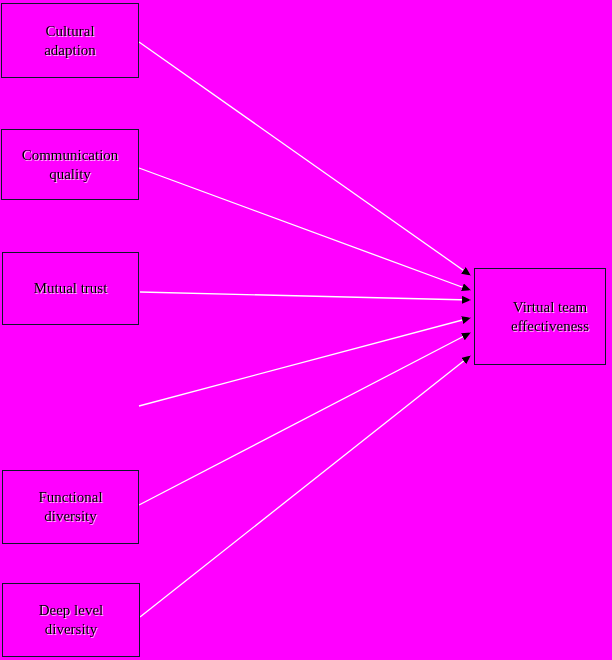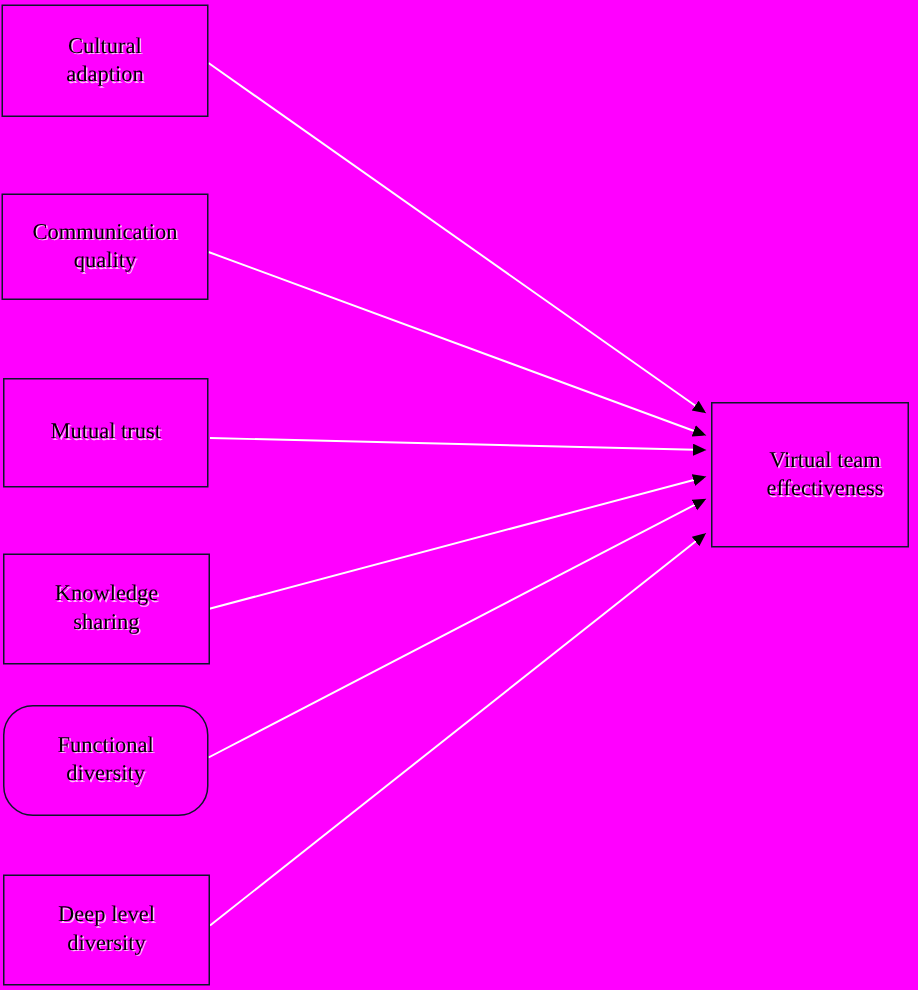--- a/index.html
+++ b/index.html
@@ -36,21 +36,21 @@
     font-size: 15px;
     line-height: 19px;
     color: #000000;
     text-shadow: 1px 1px 0 rgba(255,255,255,0.75);
     z-index: 2;
   }
   .node-cultural        { left: 1px;   top: 3px;   width: 138px; height: 75px; }
   .node-communication   { left: 1px;   top: 129px; width: 138px; height: 71px; align-items: center; }
   .node-trust           { left: 2px;   top: 252px; width: 137px; height: 73px; }
   .node-knowledge       { left: 2px;   top: 369px; width: 138px; height: 74px; }
-  .node-functional      { left: 2px;   top: 470px; width: 137px; height: 74px; border-radius: 20px; }
+  .node-functional      { left: 2px;   top: 470px; width: 137px; height: 74px; }
   .node-deep            { left: 2px;   top: 583px; width: 138px; height: 74px; align-items: center; }
   .node-target          { left: 474px; top: 268px; width: 132px; height: 97px; padding-left: 20px; }
 </style>
 </head>
 <body>
 
 <div class="canvas">
 
   <svg class="edge-layer" viewBox="0 0 612 660" xmlns="http://www.w3.org/2000/svg">
     <defs>
@@ -73,24 +73,20 @@
 
   <div class="node node-communication">
     <span>Communication
 quality</span>
   </div>
 
   <div class="node node-trust">
     <span>Mutual trust</span>
   </div>
 
-  <div class="node node-knowledge">
-    <span>Knowledge
-sharing</span>
-  </div>
 
   <div class="node node-functional">
     <span>Functional
 diversity</span>
   </div>
 
   <div class="node node-deep">
     <span>Deep level
 diversity</span>
   </div>

